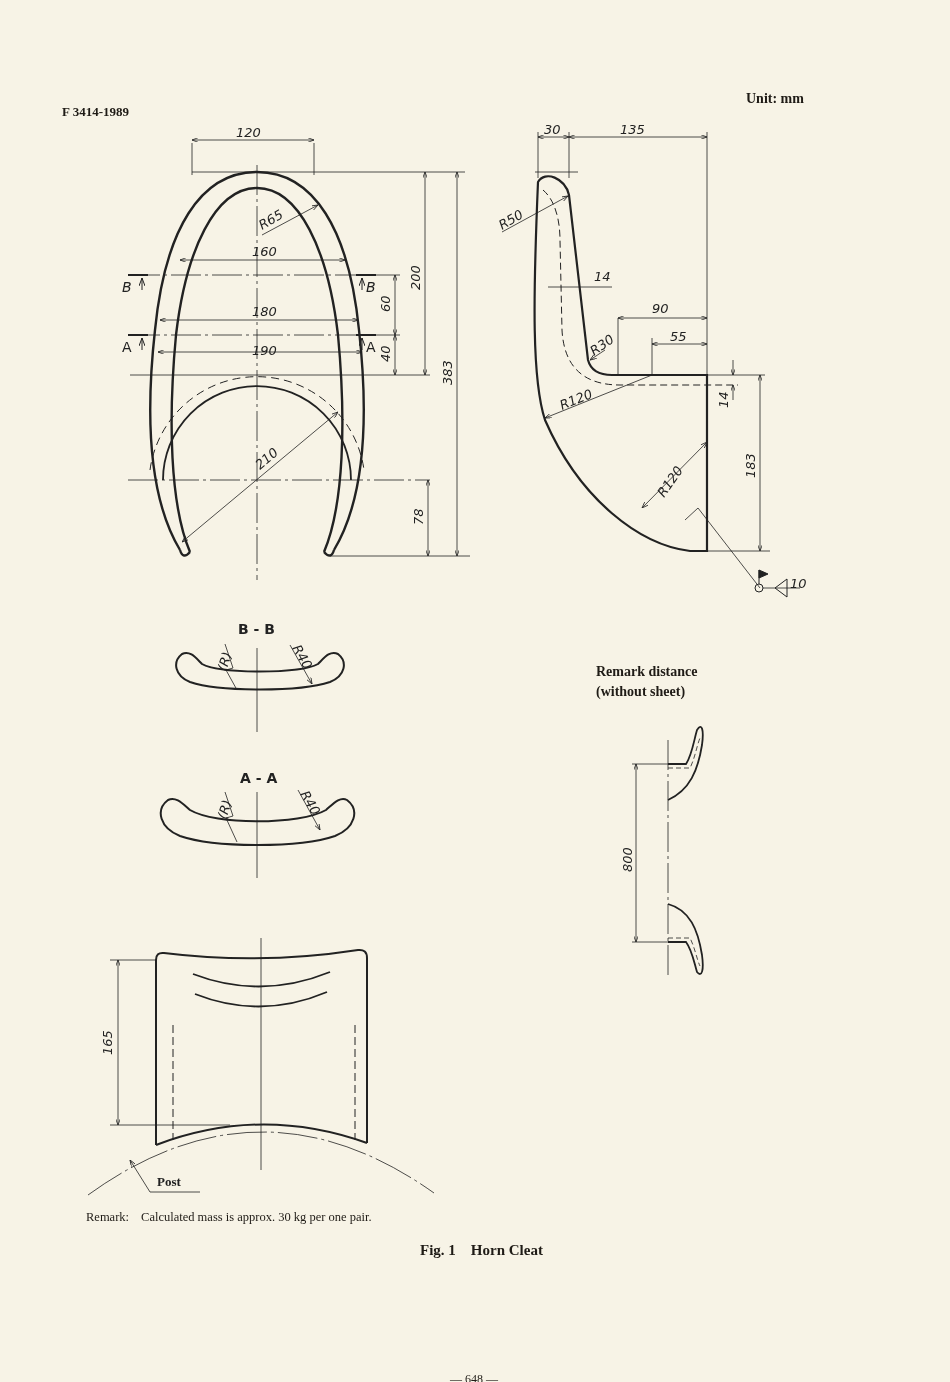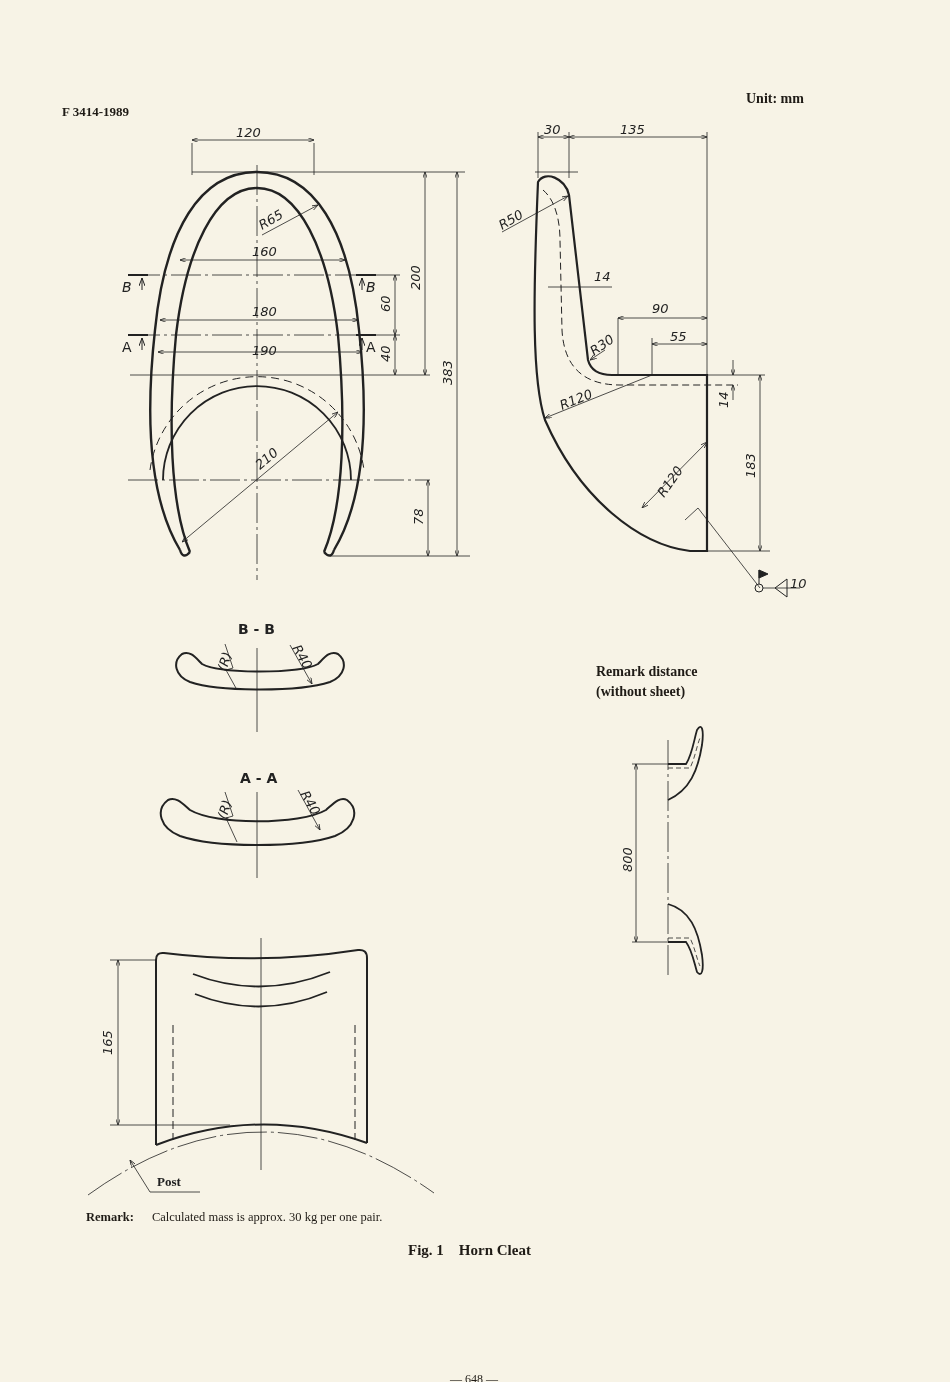--- a/index.html
+++ b/index.html
@@ -2,22 +2,22 @@
 <html><head>
 <meta charset="utf-8">
 <style>
   html,body{margin:0;padding:0;}
   body{width:950px;height:1382px;background:#f7f3e6;position:relative;overflow:hidden;font-family:"Liberation Serif",serif;color:#1f1b16;}
   .abs{position:absolute;}
   #std-no{left:62px;top:76px;font-size:13px;font-weight:bold;margin-top:28px;}
   #unit{left:746px;top:91px;font-size:14px;font-weight:bold;}
   #fit-title{left:596px;top:662px;font-size:14px;font-weight:bold;line-height:20px;}
   #remark{left:86px;top:1210px;font-size:12.5px;}
-  #remark .lbl{font-weight:bold;margin-right:18px;}
-  #caption{left:408px;top:1242px;font-size:15px;font-weight:bold;}
+  #remark .lbl{font-weight:normal;margin-right:12px;}
+  #caption{left:420px;top:1242px;font-size:15px;font-weight:bold;}
   #page-no{left:450px;top:1372px;font-size:12px;}
   svg{position:absolute;left:0;top:0;}
   .dim{font-family:"DejaVu Sans",sans-serif;font-style:italic;font-size:13px;fill:#222;}
   .lab{font-family:"DejaVu Sans",sans-serif;font-size:14px;fill:#222;}
   .lab2{font-family:"DejaVu Sans",sans-serif;font-size:14px;font-weight:bold;fill:#222;}
   .ser{font-family:"Liberation Serif",serif;font-size:13px;font-weight:bold;fill:#222;}
 </style>
 </head>
 <body>
 

